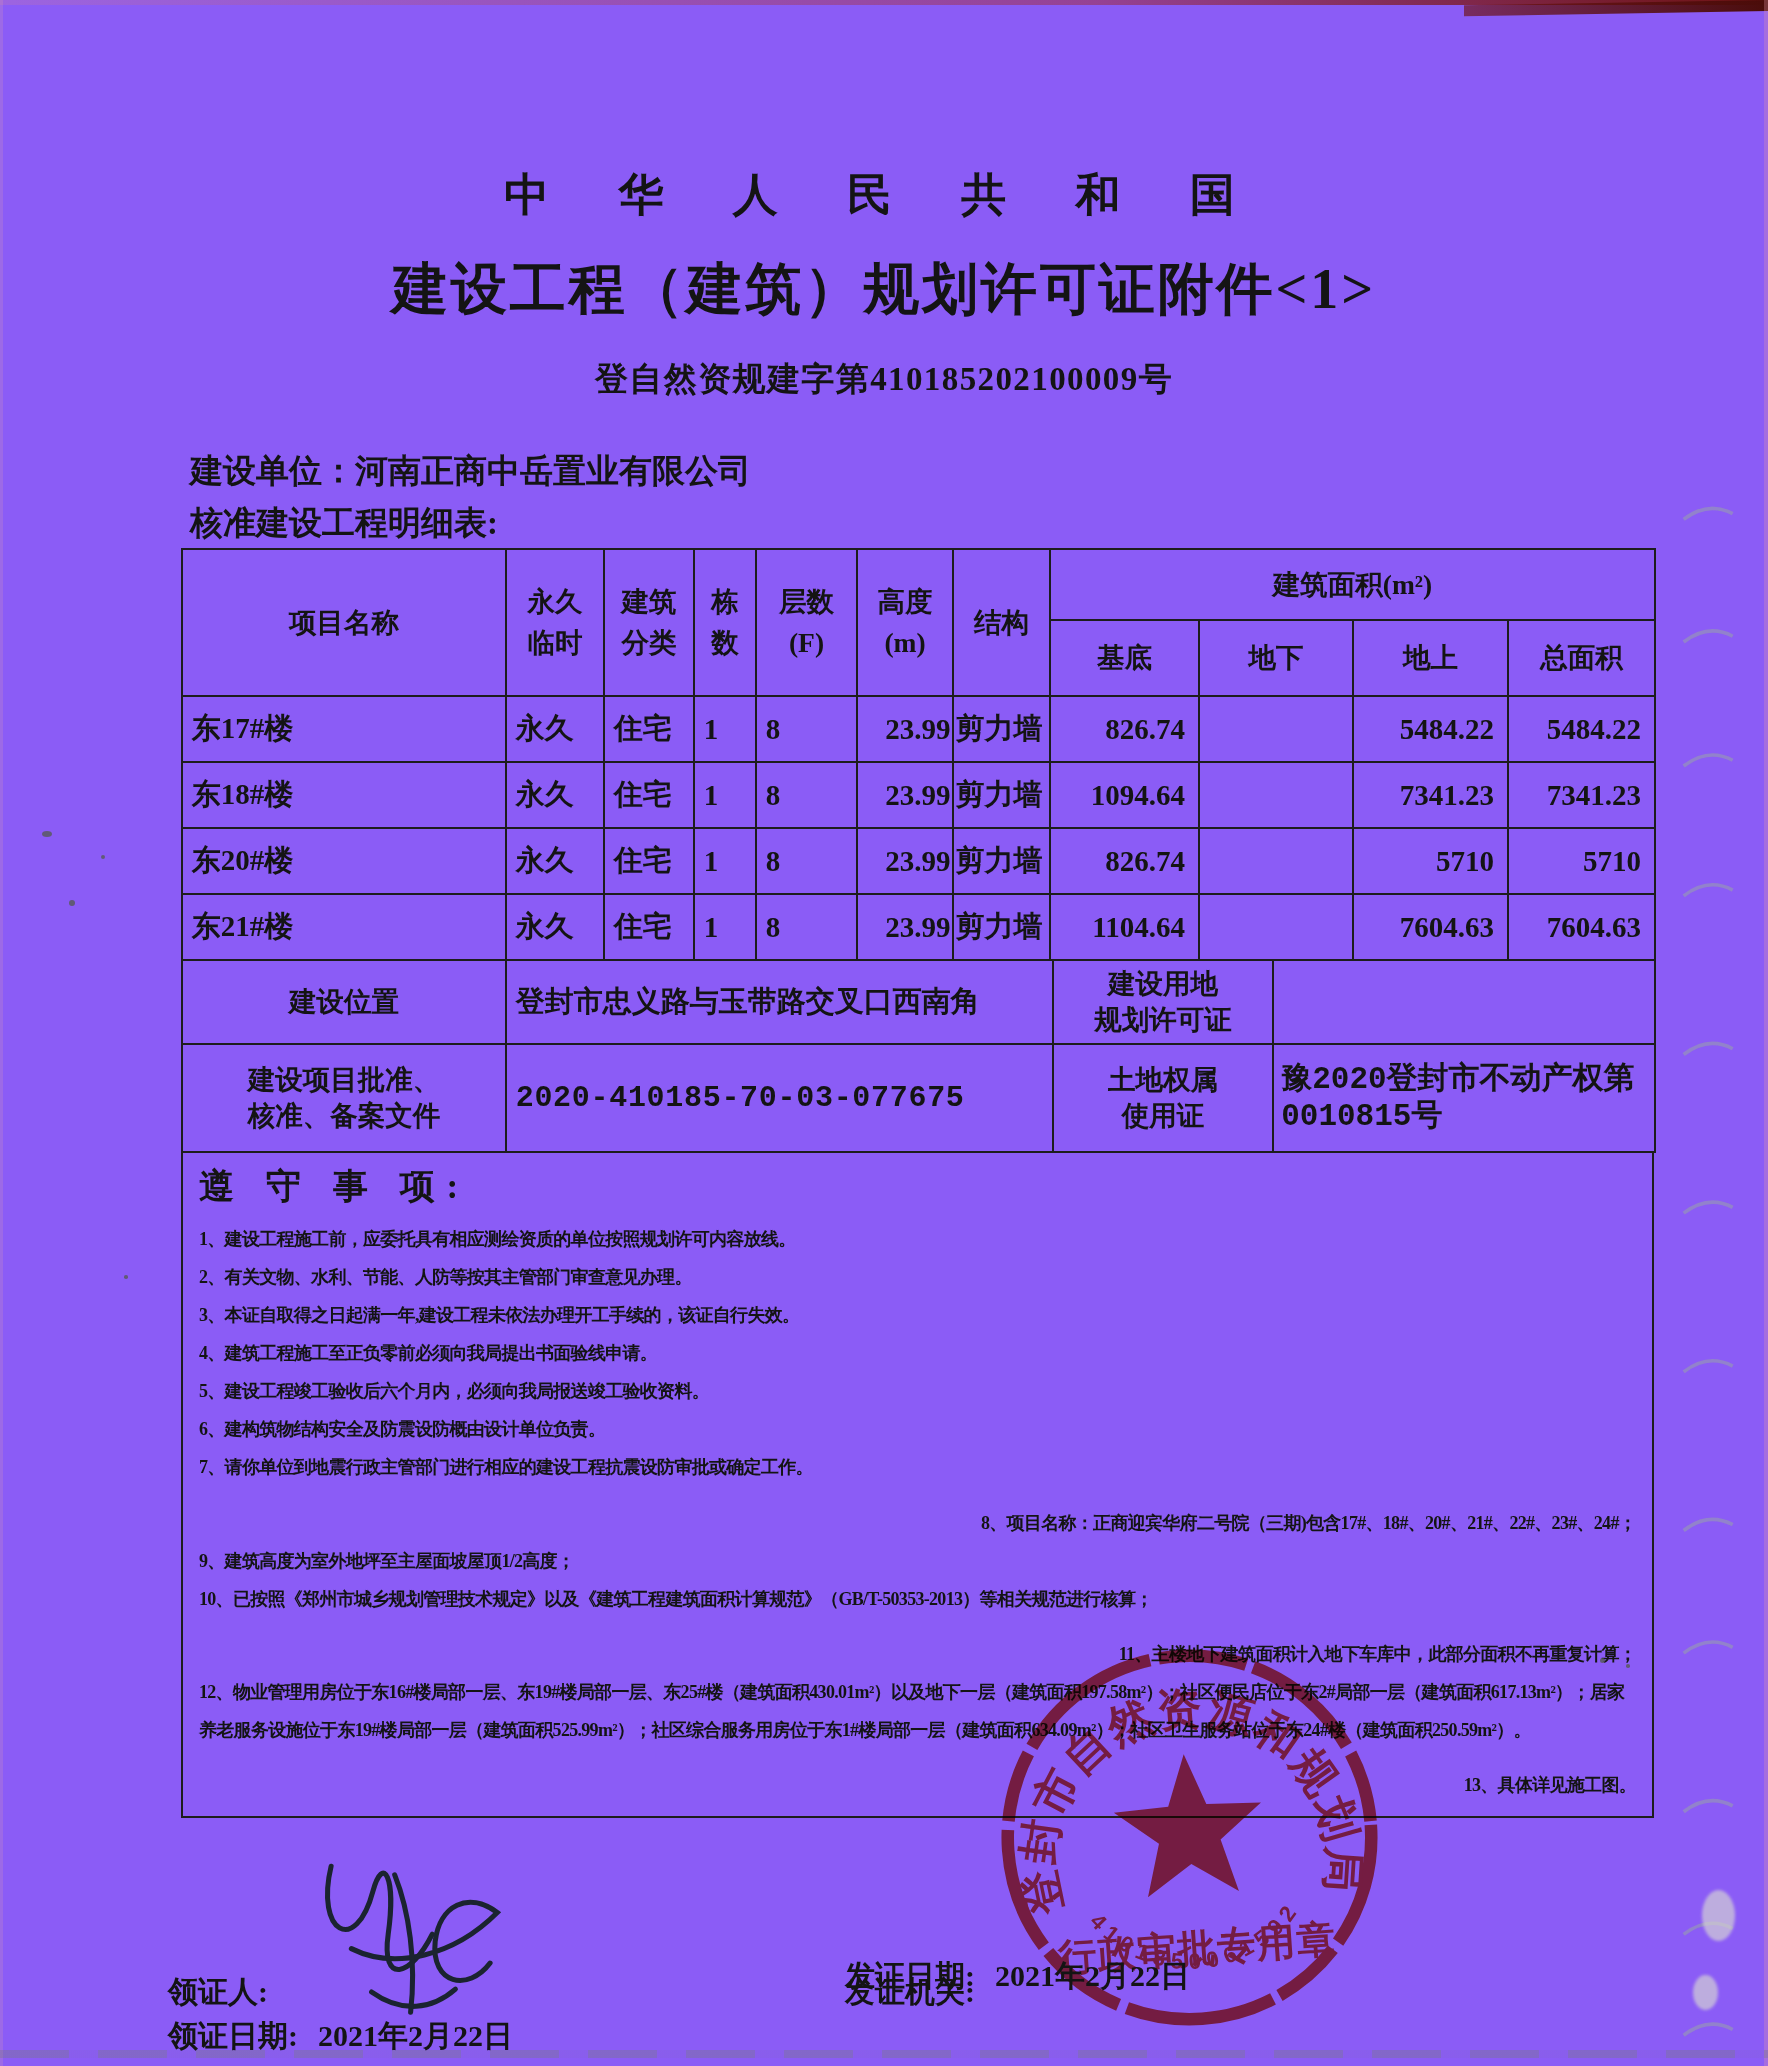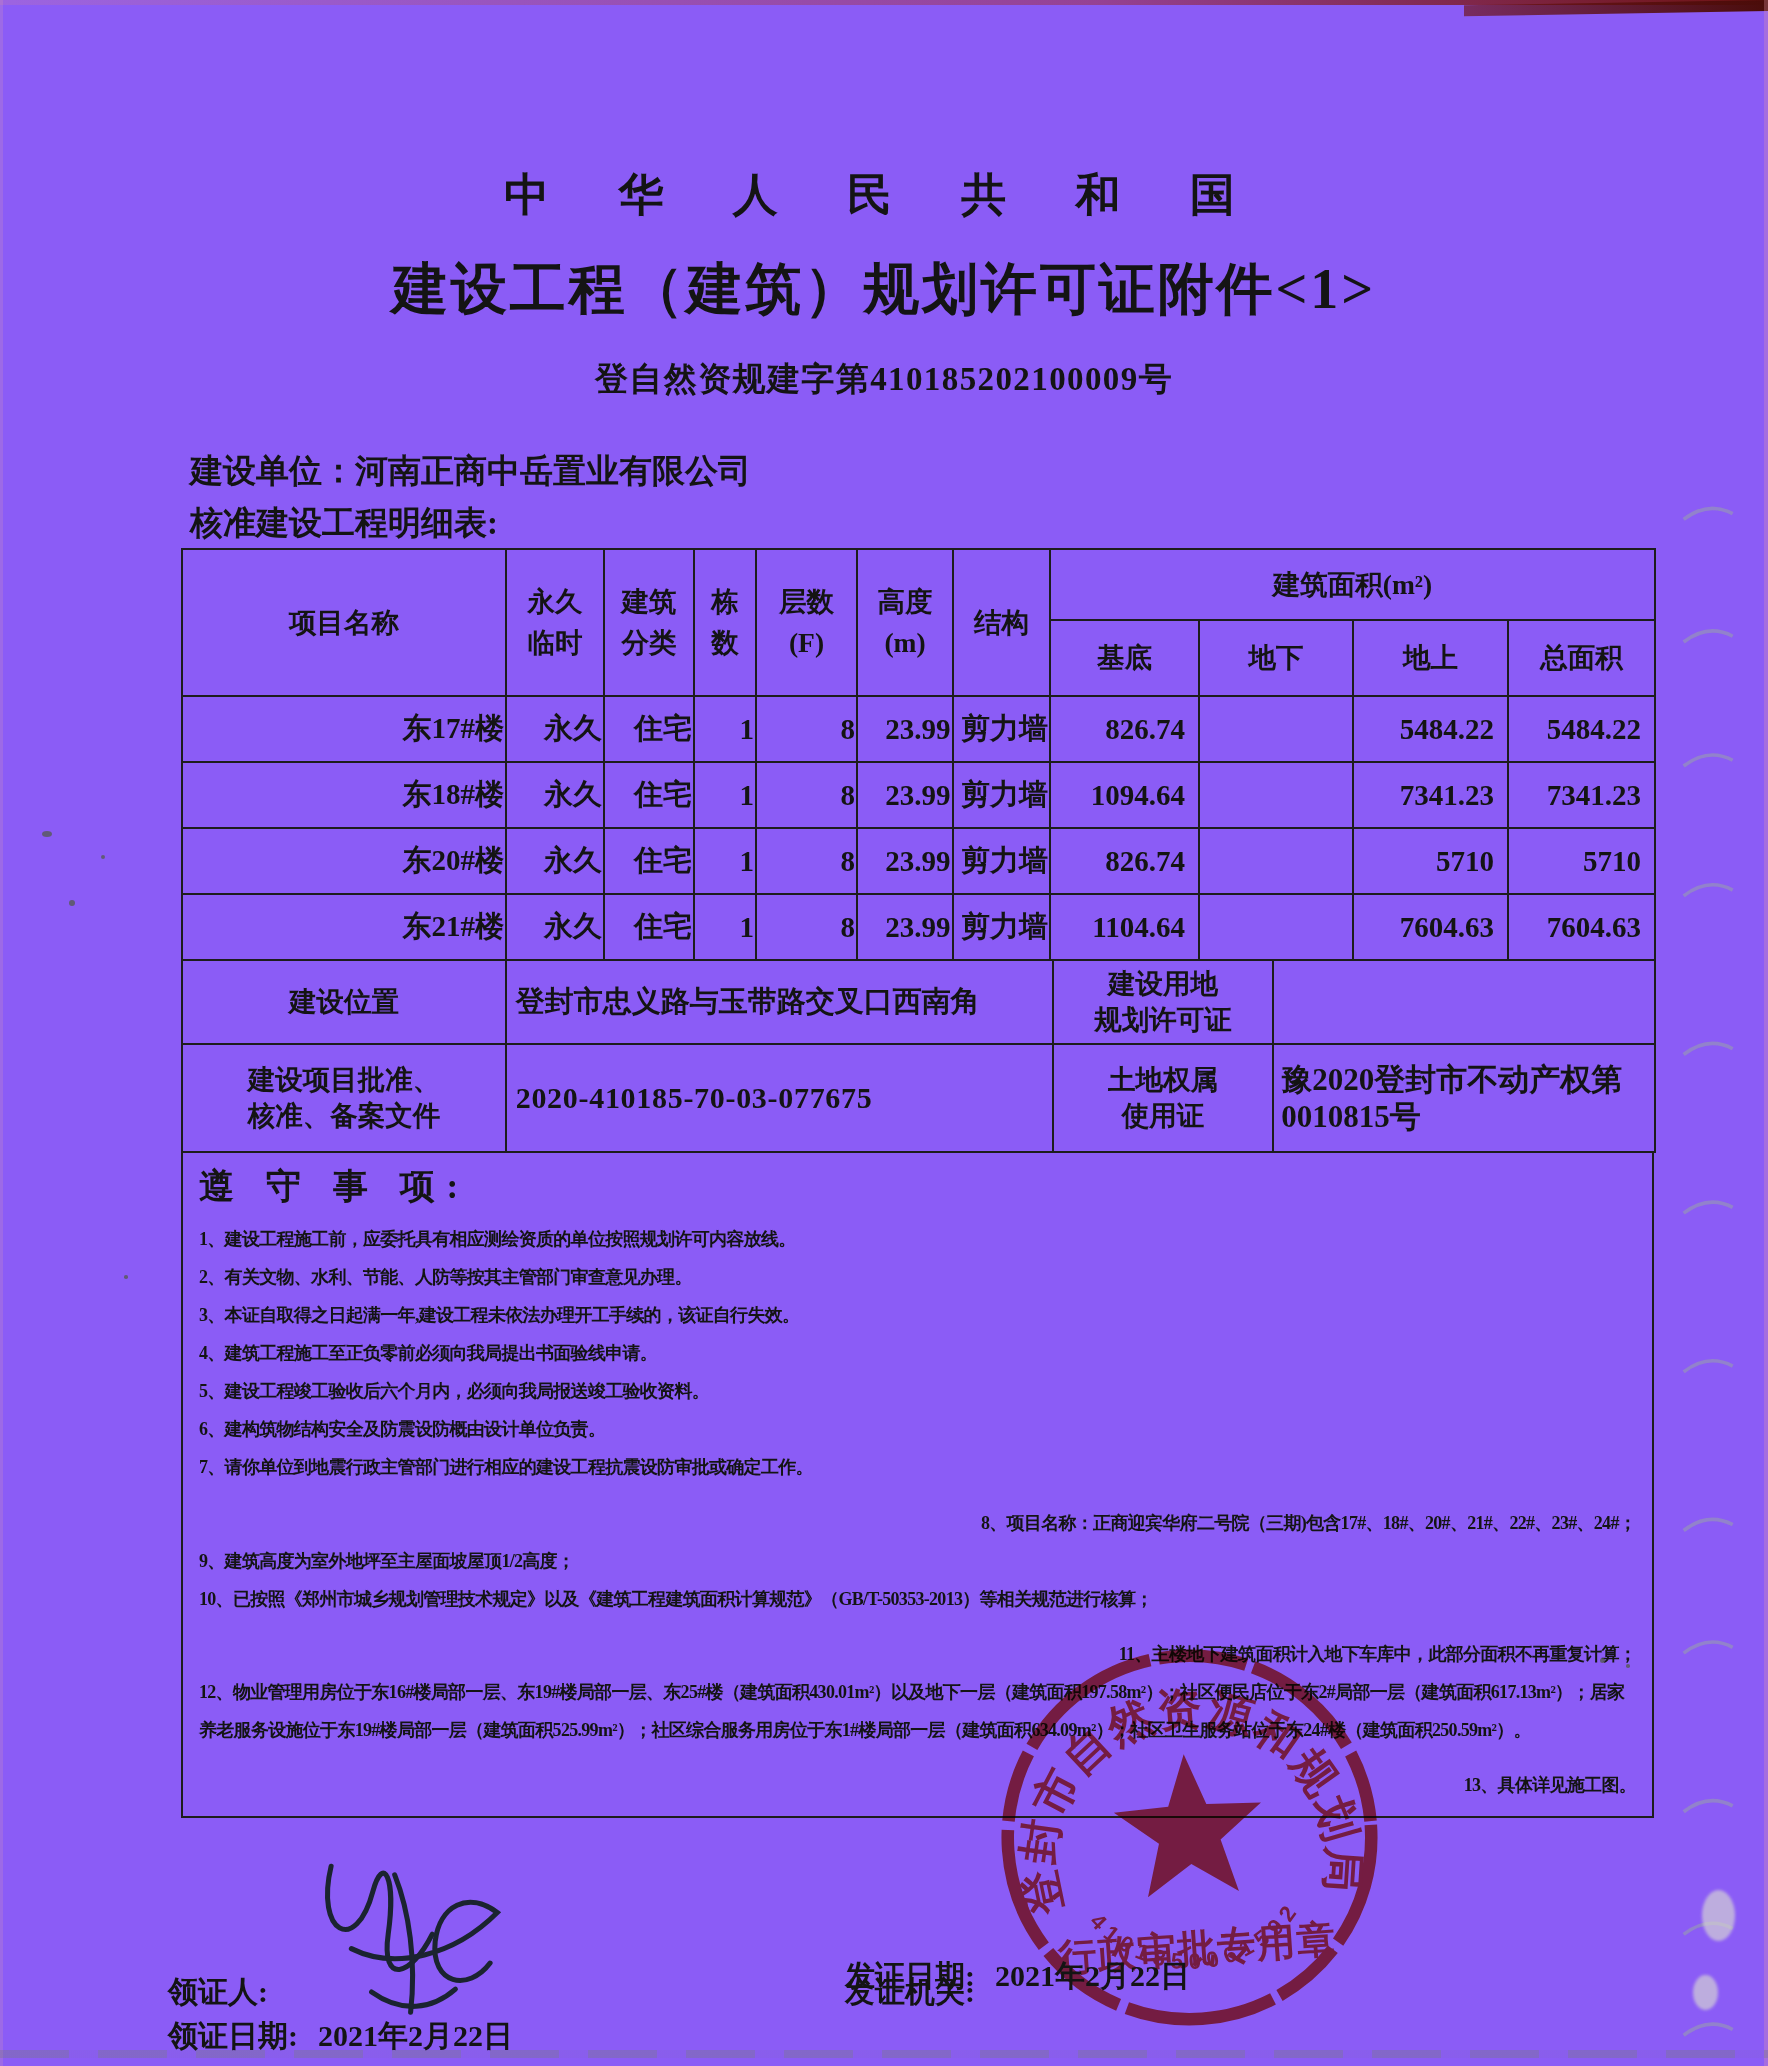--- a/index.html
+++ b/index.html
@@ -19,24 +19,24 @@
 
   .tablewrap { left:181px; top:548px; width:1473px; }
   table { border-collapse:collapse; width:1473px; table-layout:fixed; }
   td,th { border:2.2px solid #1d1d1d; font-weight:bold; color:#141414;
           overflow:hidden; }
   th { font-size:27.5px; text-align:center; vertical-align:middle; }
   td { font-size:29px; vertical-align:middle; }
   .h2line div { margin:10px 0; line-height:1.1; }
   tr.hrowA th { height:67px; }
   tr.hrowB th { height:72px; }
-  tr.drow td { height:62px;text-align:right; }
+  tr.drow td { height:62px; }
   td.cl { text-align:left; padding-left:8.7px; }
   td.cr { text-align:right; padding-right:13px; }
-  .t2 { margin-top:-2.2px; }
+  .t2 { margin-top:-2.2px;font-family:Liberation Mono, monospace; }
   tr.lrow td, tr.lrow th { height:80px; }
   tr.arow td, tr.arow th { height:98px; }
   td.smallwrap { font-size:31px; line-height:1.2; padding:4.3px 2.9px 4.3px 7.2px; text-align:left;margin-left:9px; }
   .notes {
     margin-top:-2.2px; width:1473px; height:667px; box-sizing:border-box;
     border:2.2px solid #1d1d1d; padding:8.7px 16px; position:relative;
   }
   .notes-heading { font-size:35px; font-weight:bold; letter-spacing:11.6px; margin:1.4px 0 10px 0; }
   .ni { font-size:18px; font-weight:bold; line-height:38px; letter-spacing:-0.7px; margin:0;font-family:Liberation Serif, serif; }
   .gap { margin-top:17.4px;text-align:right; }

